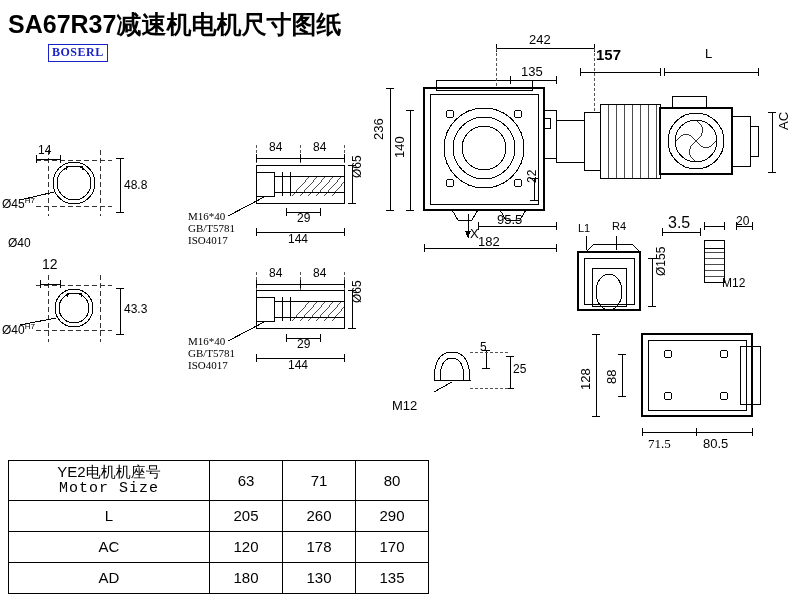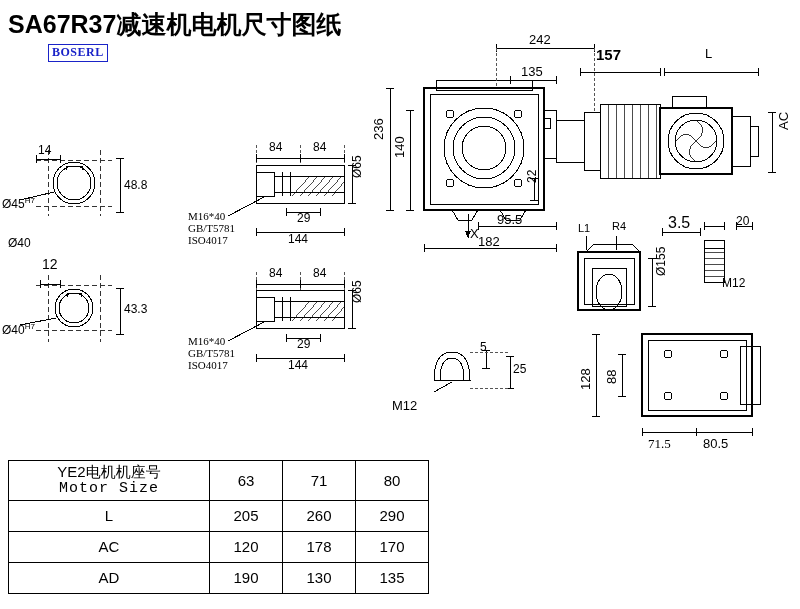--- a/index.html
+++ b/index.html
@@ -422,20 +422,20 @@
         <td class="val">290</td>
       </tr>
       <tr>
         <td class="lbl">AC</td>
         <td class="val">120</td>
         <td class="val">178</td>
         <td class="val">170</td>
       </tr>
       <tr>
         <td class="lbl">AD</td>
-        <td class="val">190</td>
+        <td class="val">180</td>
         <td class="val">130</td>
         <td class="val">135</td>
       </tr>
     </tbody>
   </table>
 
 </div>
 
 </body></html>

